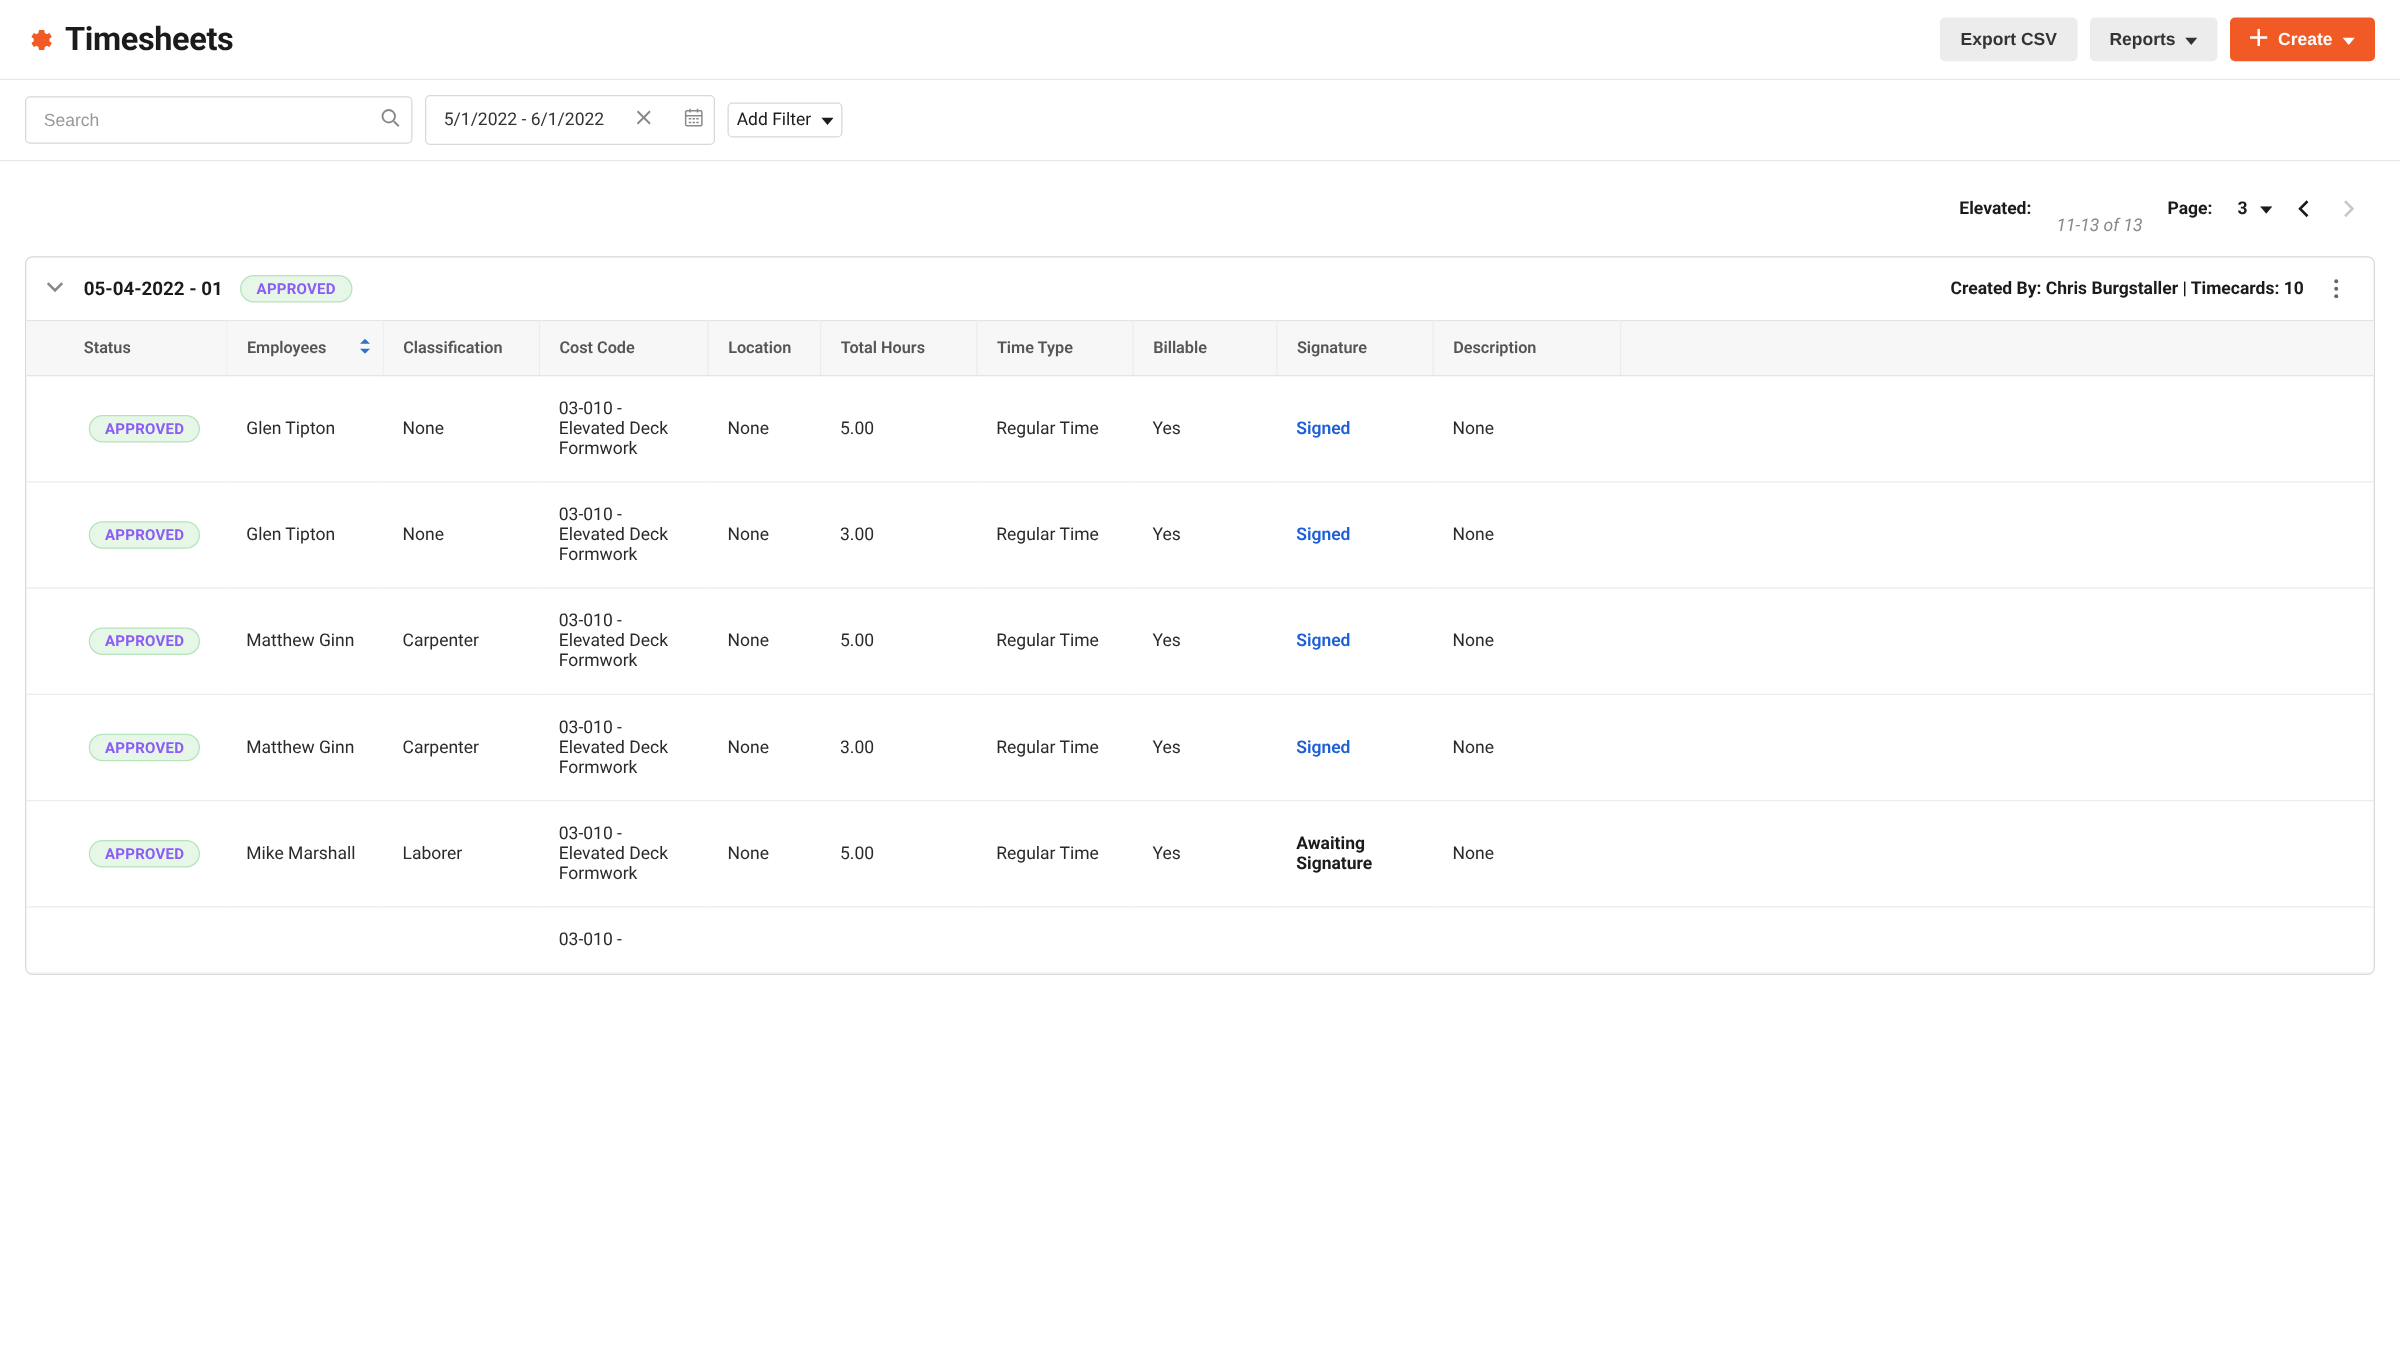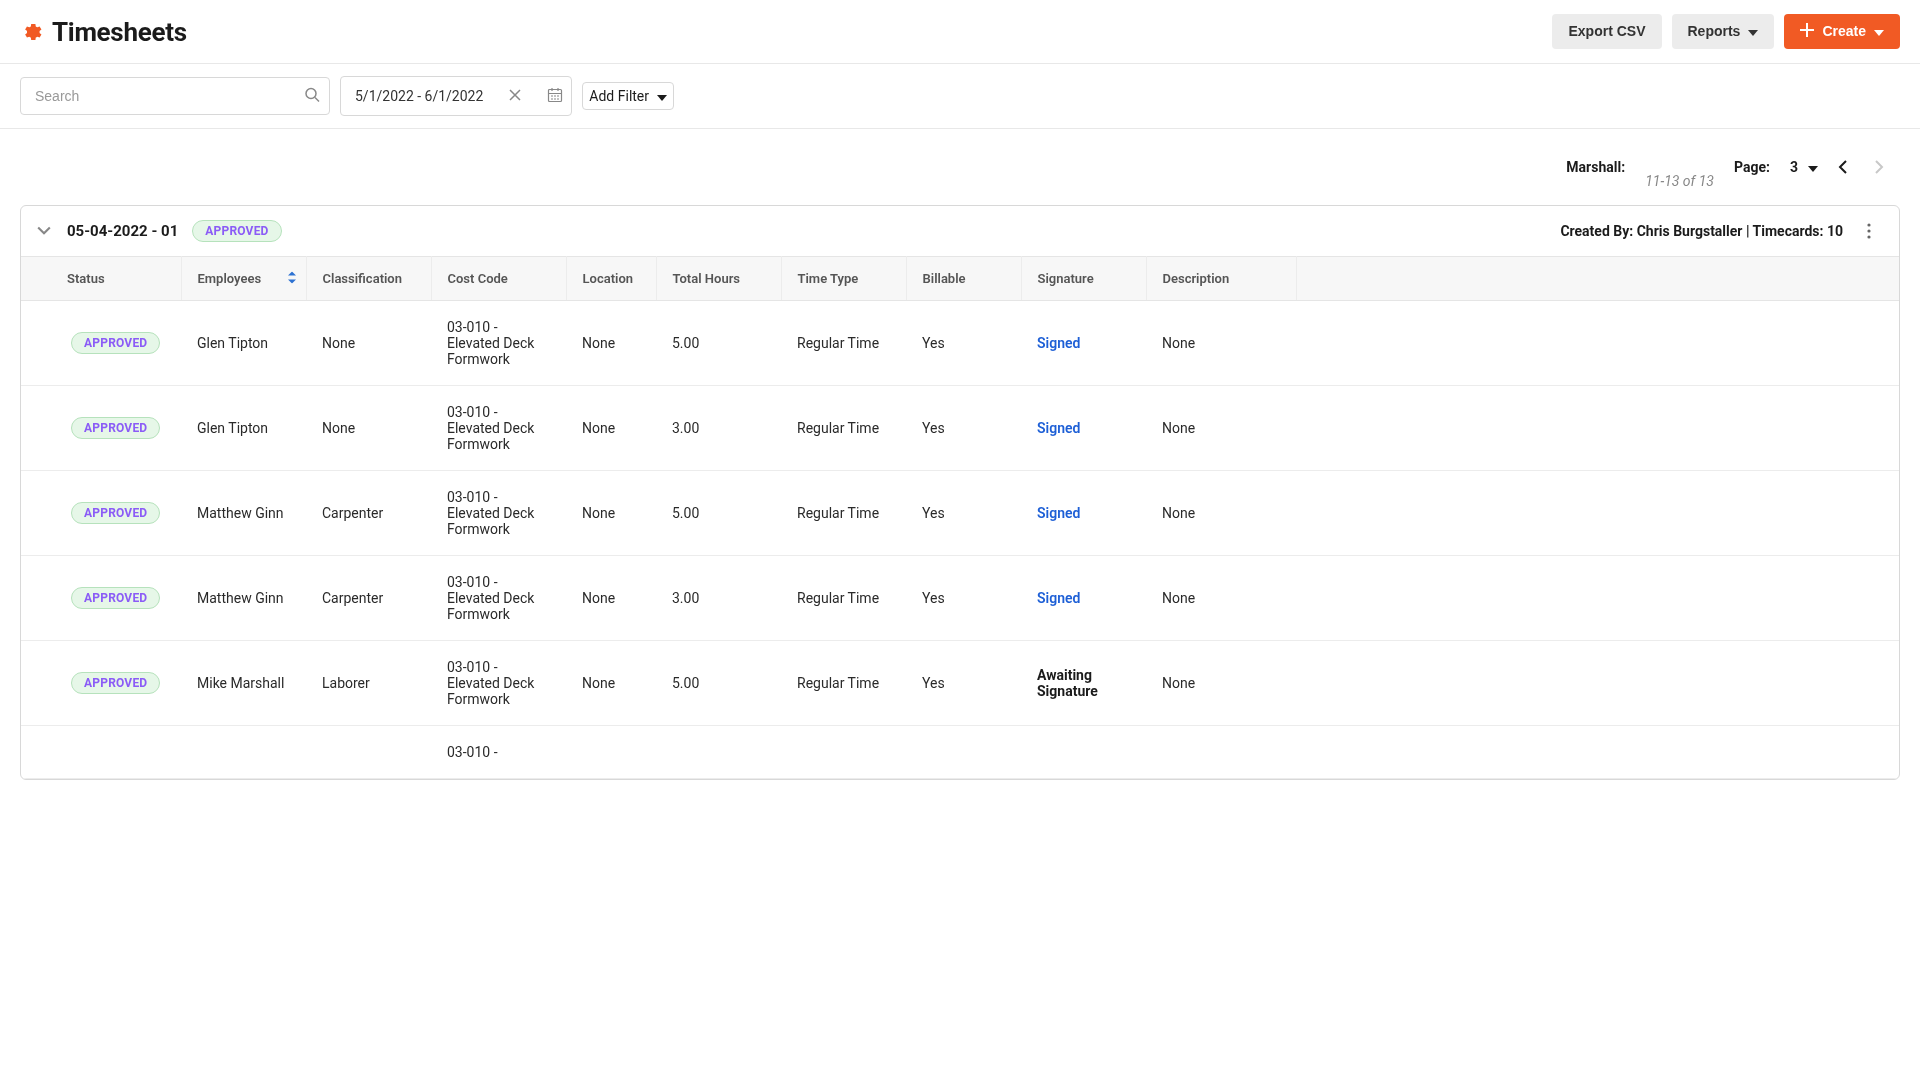--- a/index.html
+++ b/index.html
@@ -290,21 +290,21 @@
     <span>Add Filter</span>
     <span>
       <svg viewBox="0 0 10 6" width="10" height="6" fill="currentColor">
           <path d="M0 0l5 6 5-6z"></path>
         </svg>
     </span>
   </div>
 </div>
 
 <div class="pagebar">
-  <span class="label">Marshall:</span>
+  <span class="label">Elevated:</span>
   <span class="muted">11-13 of 13</span>
   <span class="label">Page:</span>
   <span class="page-select">
     <span>3</span>
     <span>
       <svg viewBox="0 0 10 6" width="10" height="6" fill="currentColor">
           <path d="M0 0l5 6 5-6z"></path>
         </svg>
     </span>
   </span>

